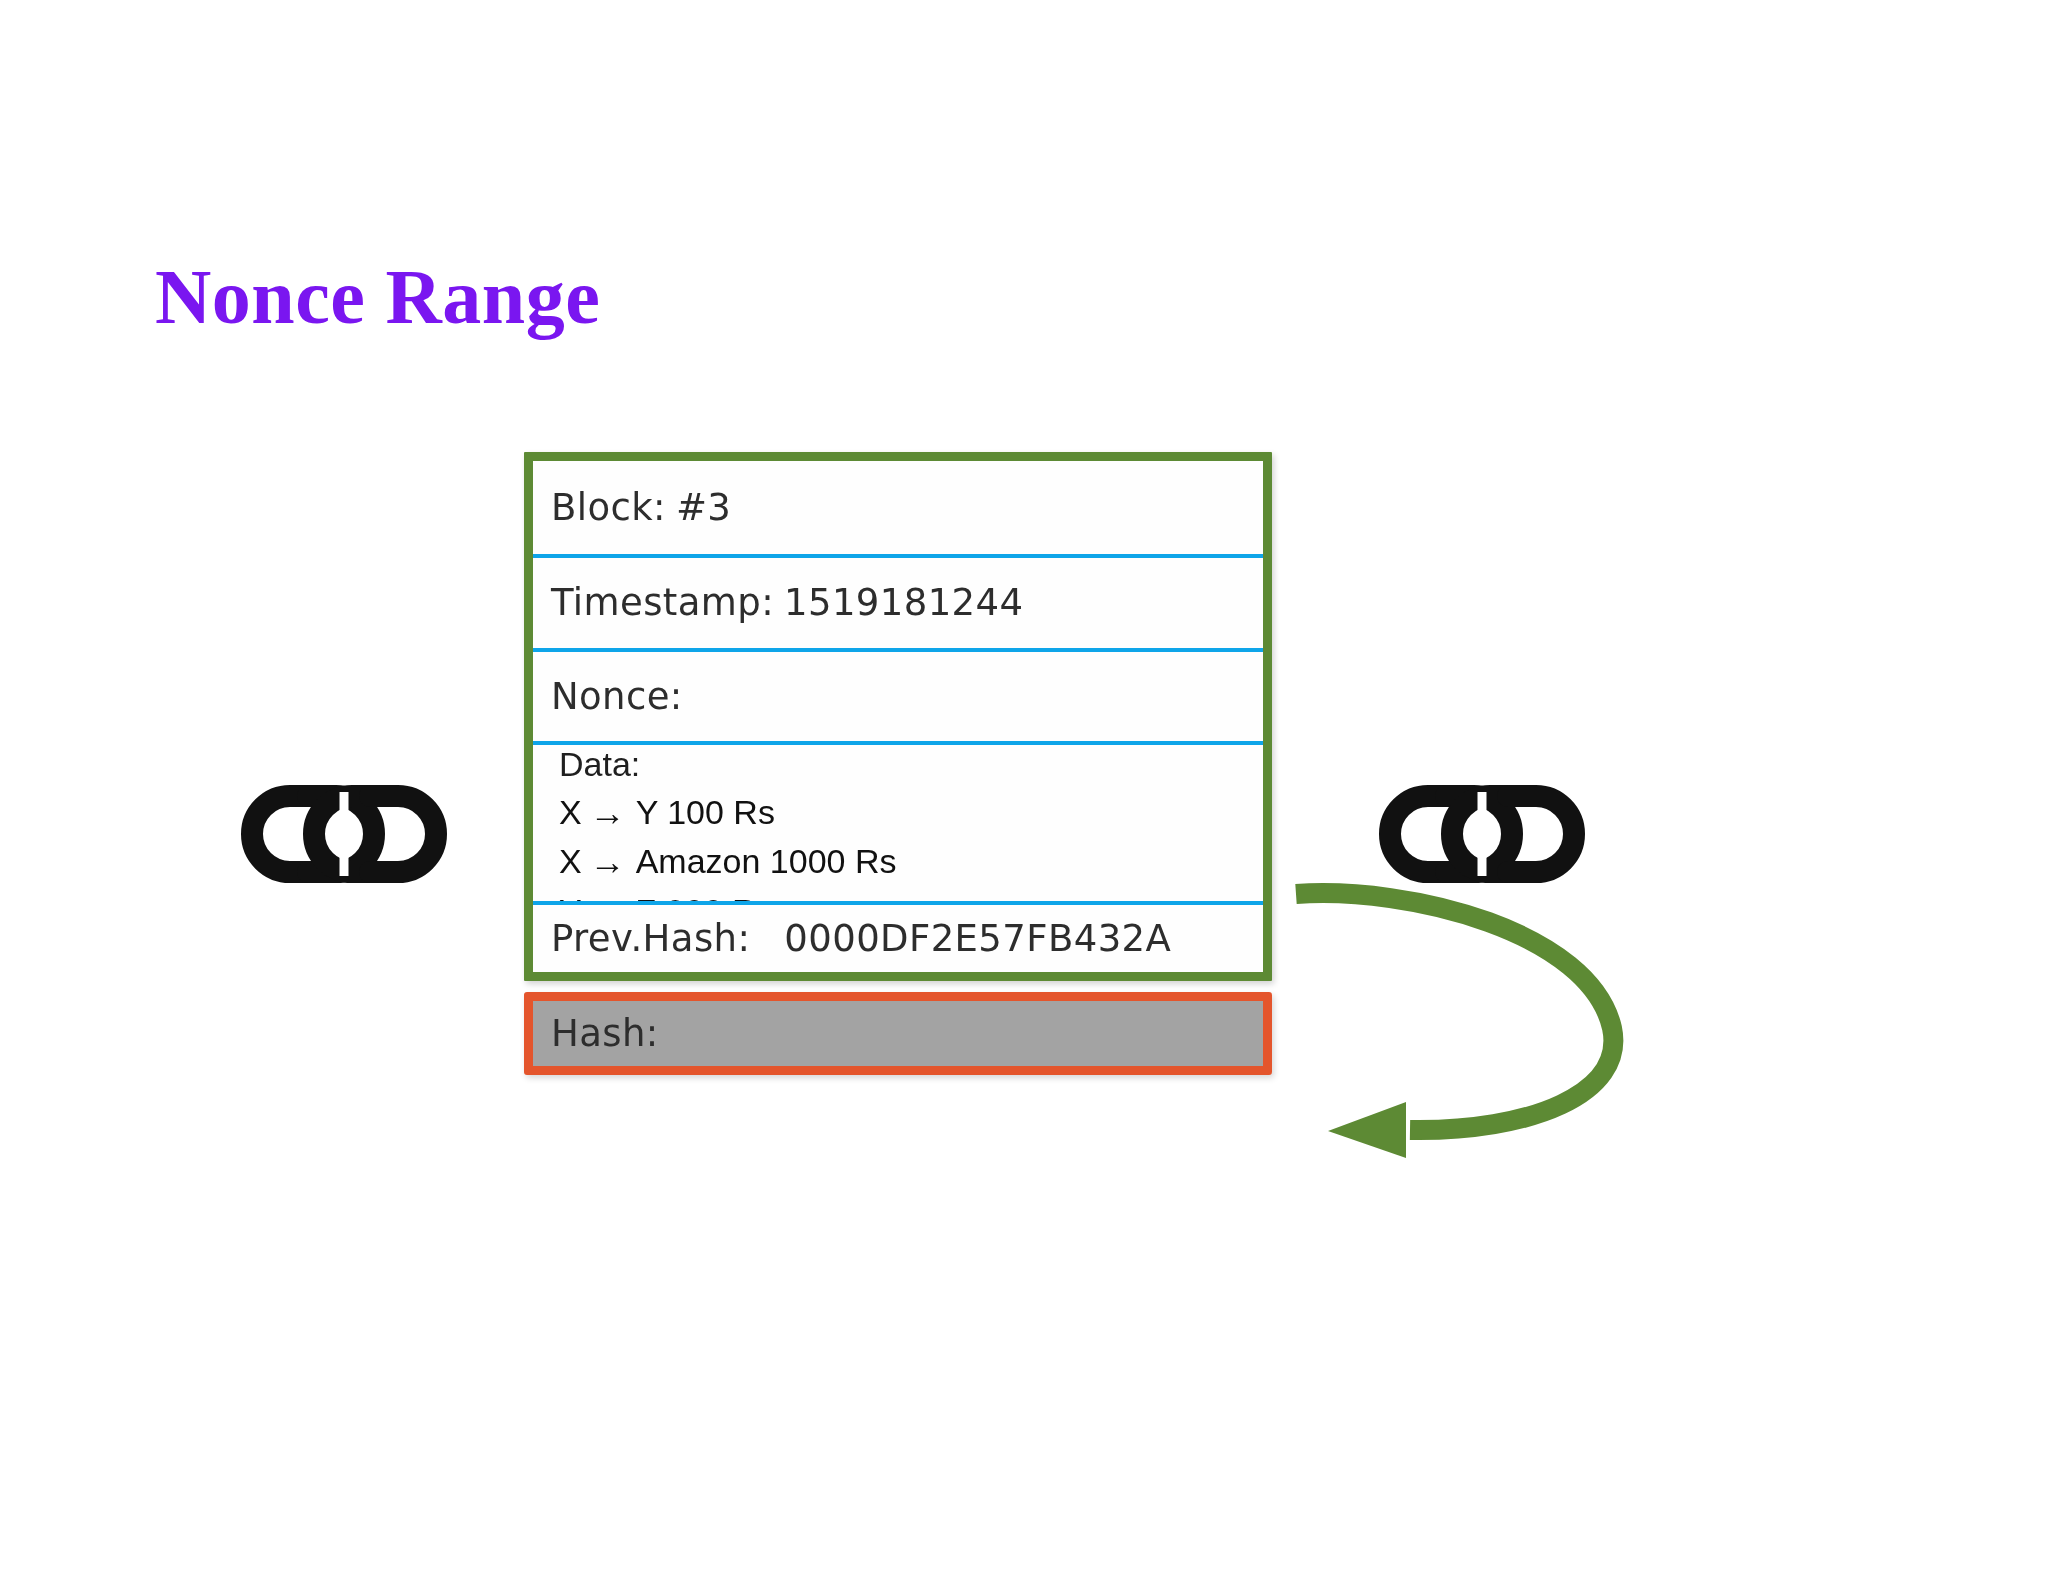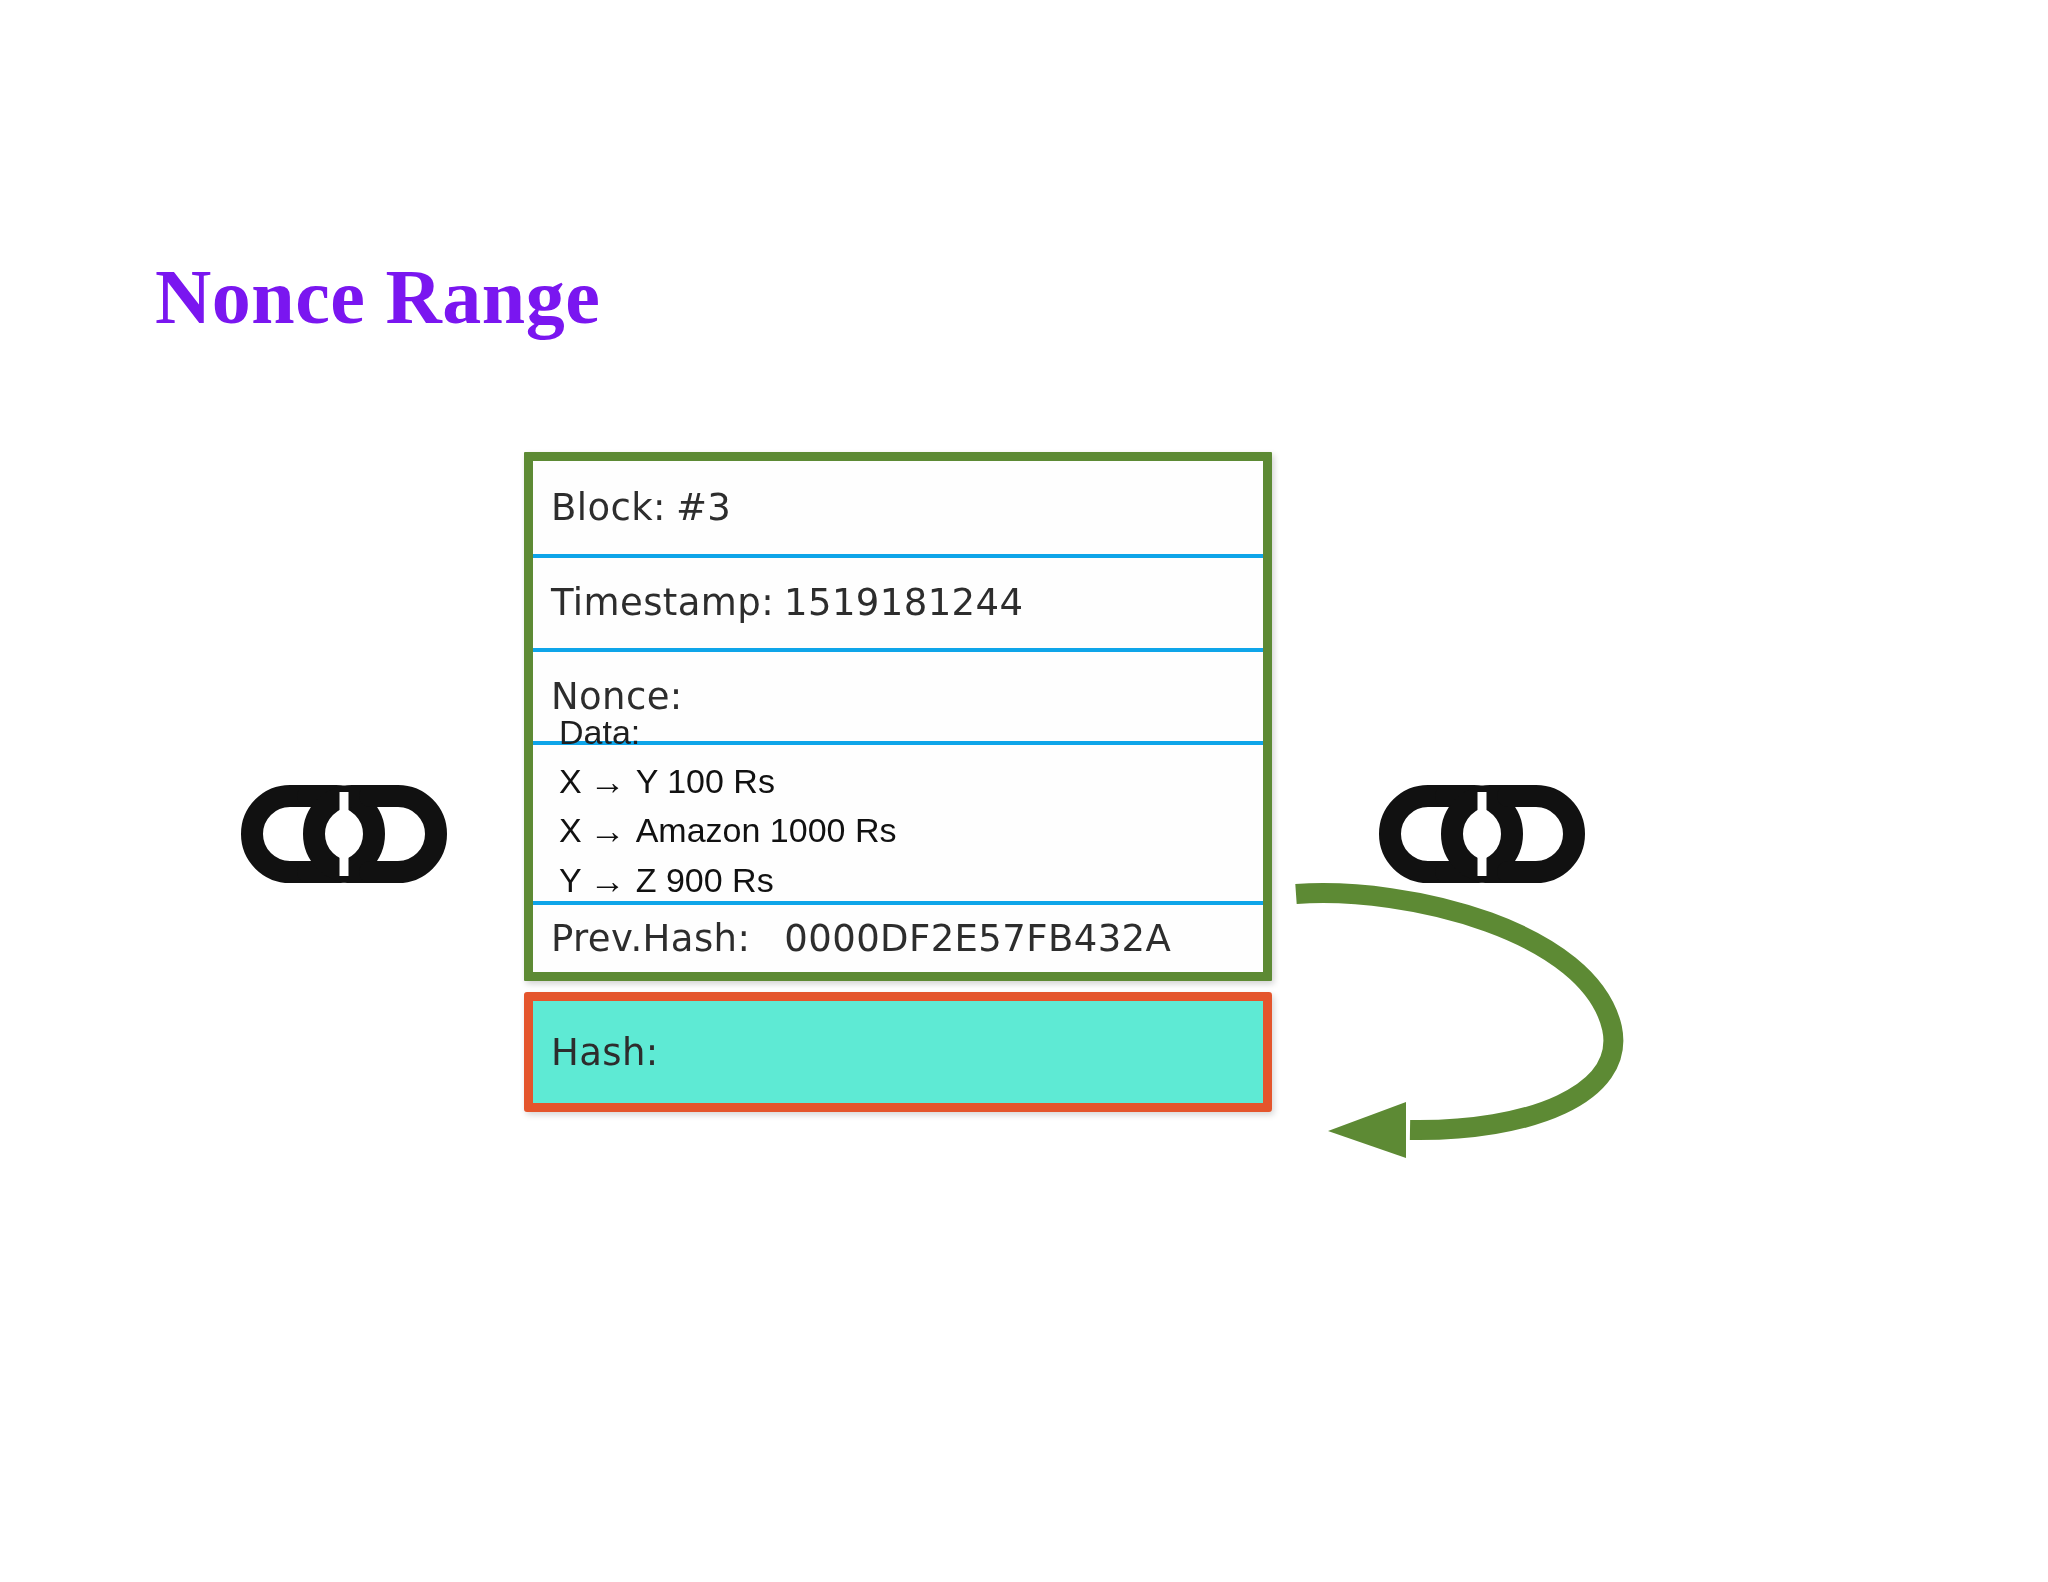--- a/index.html
+++ b/index.html
@@ -68,21 +68,21 @@
     color: #2b2b2b;
     background: #fefefe;
   }
   .row + .row {
     border-top: 4px solid #0ea5e9;
   }
 
   .row-block      { height: 96px; }
   .row-timestamp  { height: 96px; }
   .row-nonce      { height: 96px; }
-  .row-data       { height: 160px; align-items: flex-end; padding-top: 28px; }
+  .row-data       { height: 160px; align-items: center; padding-top: 28px; }
   .row-prevhash   { height: 73px; }
 
   .row-label {
     font-family: "DejaVu Sans", "Liberation Sans", sans-serif;
     font-weight: 400;
     font-size: 37px;
     letter-spacing: 0.4px;
     color: #2d2d2d;
     white-space: nowrap;
   }
@@ -130,24 +130,24 @@
     transform: translateY(1px);
   }
   .tx-to { display: inline-block; margin-top: 8px; }
 
   
   .hash-box {
     position: absolute;
     left: 0;
     top: 540px;
     width: 100%;
-    height: 120px;
+    height: 83px;
     box-sizing: border-box;
     border: 9px solid #e4552c;
-    background: #5eead4;
+    background: #a3a3a3;
     border-radius: 3px;
     display: flex;
     align-items: center;
     padding-left: 18px;
     box-shadow: 2px 3px 6px rgba(0,0,0,0.16);
   }
 
   
   .chain-icon {
     position: absolute;

